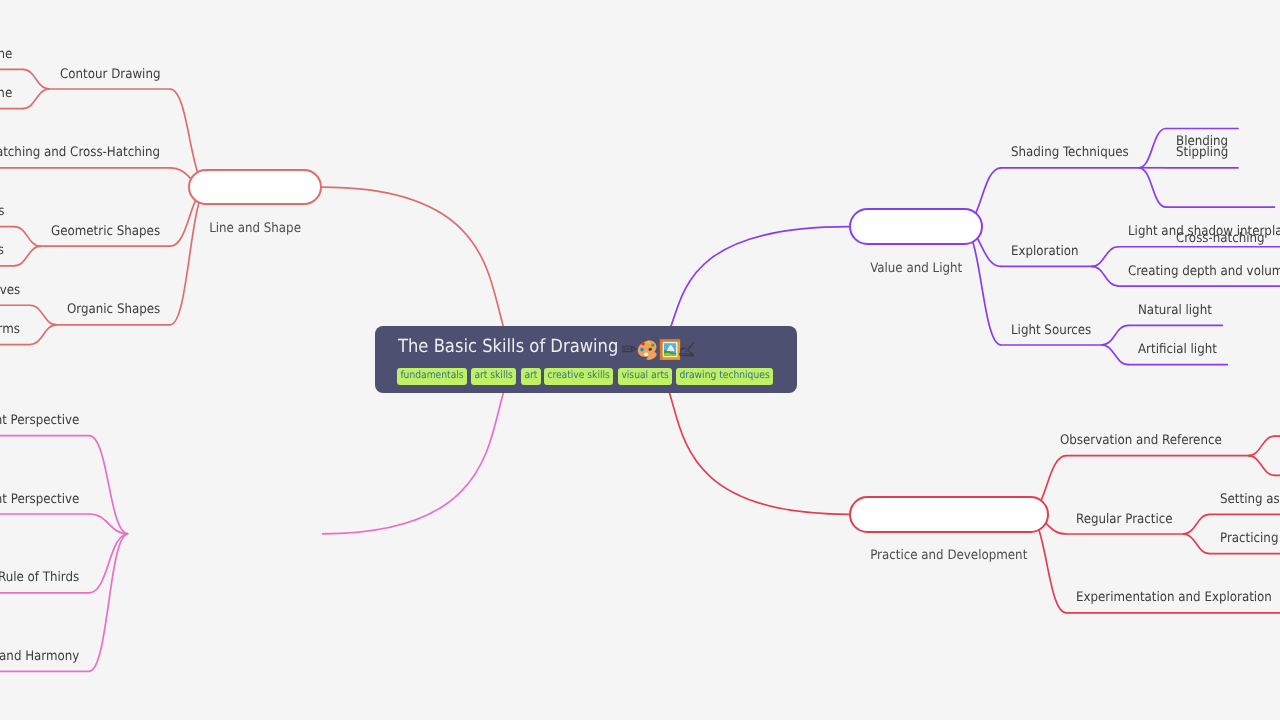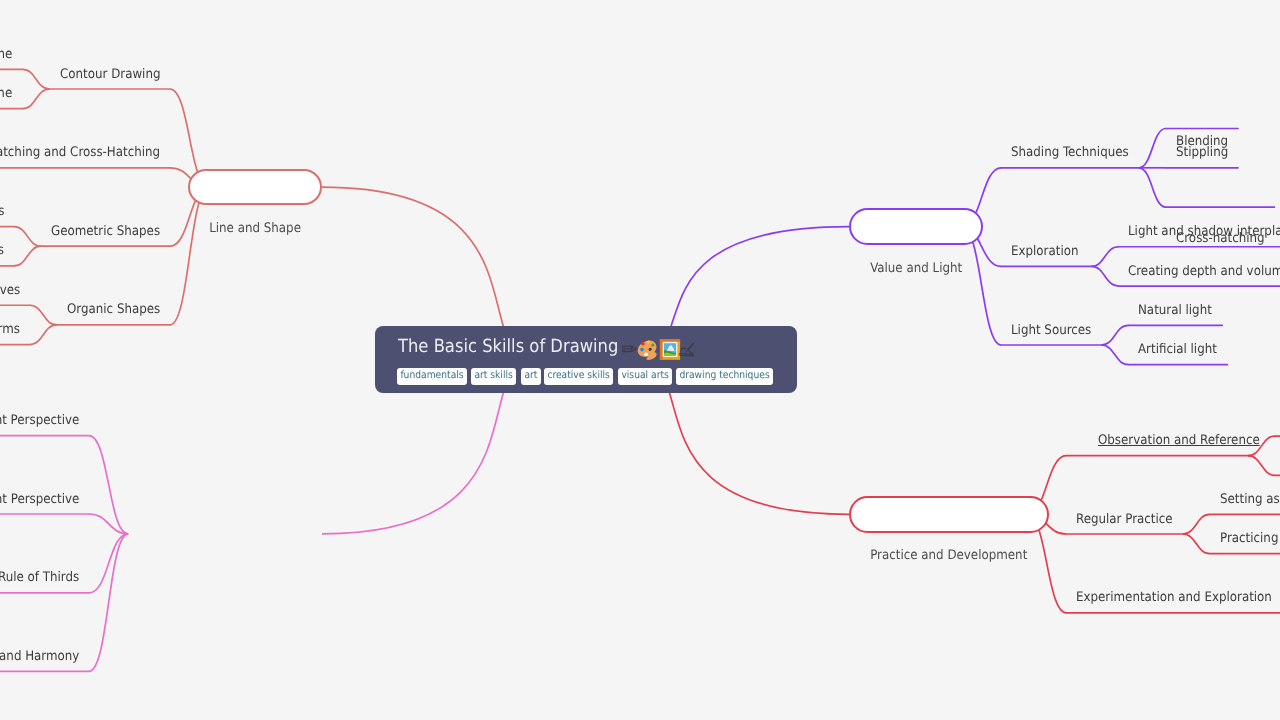--- a/index.html
+++ b/index.html
@@ -12,21 +12,21 @@
   .leaf{position:absolute;font-size:13.2px;color:#3c3c3c;white-space:nowrap;line-height:16px;
         will-change:transform;}
   .pill{position:absolute;background:#ffffff;border-radius:20px;box-sizing:border-box;
         white-space:nowrap;font-size:13.2px;color:#4d4d4d;}
   .pill span{position:absolute;left:0;right:0;top:50%;transform:translateY(-50%);text-align:center;
              will-change:transform;margin-top:41px;}
   #root{position:absolute;background:#4d5070;border-radius:8px;box-sizing:border-box;}
   #root .title{position:absolute;white-space:nowrap;font-size:18.2px;color:#eceef4;will-change:transform;}
   #root .tags{position:absolute;display:flex;gap:4.2px;}
   #root .tag{font-size:10.2px;padding:2px 3.4px 3px;border-radius:3px;line-height:12px;will-change:transform;
-             background:#ffffff;color:#3a7286;}
+             background:#bef264;color:#3a7286;}
 </style>
 </head>
 <body>
 
 <div id="stage">
   <svg id="links">
       <path d="M322,187.1C586,187.1 430.24,411.22 586,359.5" stroke="#dc6e6d" stroke-width="1.7" fill="none"></path>
       <path d="M49.56562499999998,89H170.04999999999998" stroke="#dc6e6d" stroke-width="1.7" fill="none" stroke-linecap="round"></path>
       <path d="M170.04999999999998,89C189.54999999999998,89 189.54999999999998,187.1 209.04999999999998,187.1" stroke="#dc6e6d" stroke-width="1.7" fill="none"></path>
       <path d="M-101.77812500000002,69.35H22.565624999999983" stroke="#dc6e6d" stroke-width="1.7" fill="none" stroke-linecap="round"></path>
@@ -176,18 +176,18 @@
     <div class="leaf" style="left: 1011.15px; top: 322.5px;">Light Sources</div>
     <div class="leaf" style="left: 1138.43px; top: 302.85px;">Natural light</div>
     <div class="leaf" style="left: 1138.43px; top: 342.15px;">Artificial light</div>
     <div class="leaf" style="left: -51.1219px; top: 413.1px;">One-Point Perspective</div>
     <div class="leaf" style="left: -49.2156px; top: 491.5px;">Two-Point Perspective</div>
     <div class="leaf" style="left: -1.98125px; top: 570.3px;">Rule of Thirds</div>
     <div class="leaf" style="left: -52.2px; top: 648.8px;">Balance and Harmony</div>
     <div class="pill" style="left: 849px; top: 496px; width: 199.509px; height: 36.6px; border: 2.3px solid rgb(227, 62, 80);">
       <span>Practice and Development</span>
     </div>
-    <div class="leaf" style="left: 1098px; top: 433.2px; text-decoration: underline;">Observation and Reference</div>
+    <div class="leaf" style="left: 1060px; top: 433.2px;">Observation and Reference</div>
     <div class="leaf" style="left: 1076.31px; top: 511.5px;">Regular Practice</div>
     <div class="leaf" style="left: 1219.89px; top: 491.85px;">Setting aside time for drawing</div>
     <div class="leaf" style="left: 1219.89px; top: 531.15px;">Practicing different techniques</div>
     <div class="leaf" style="left: 1076.31px; top: 590.3px;">Experimentation and Exploration</div>
   </div>
 
 </body></html>

